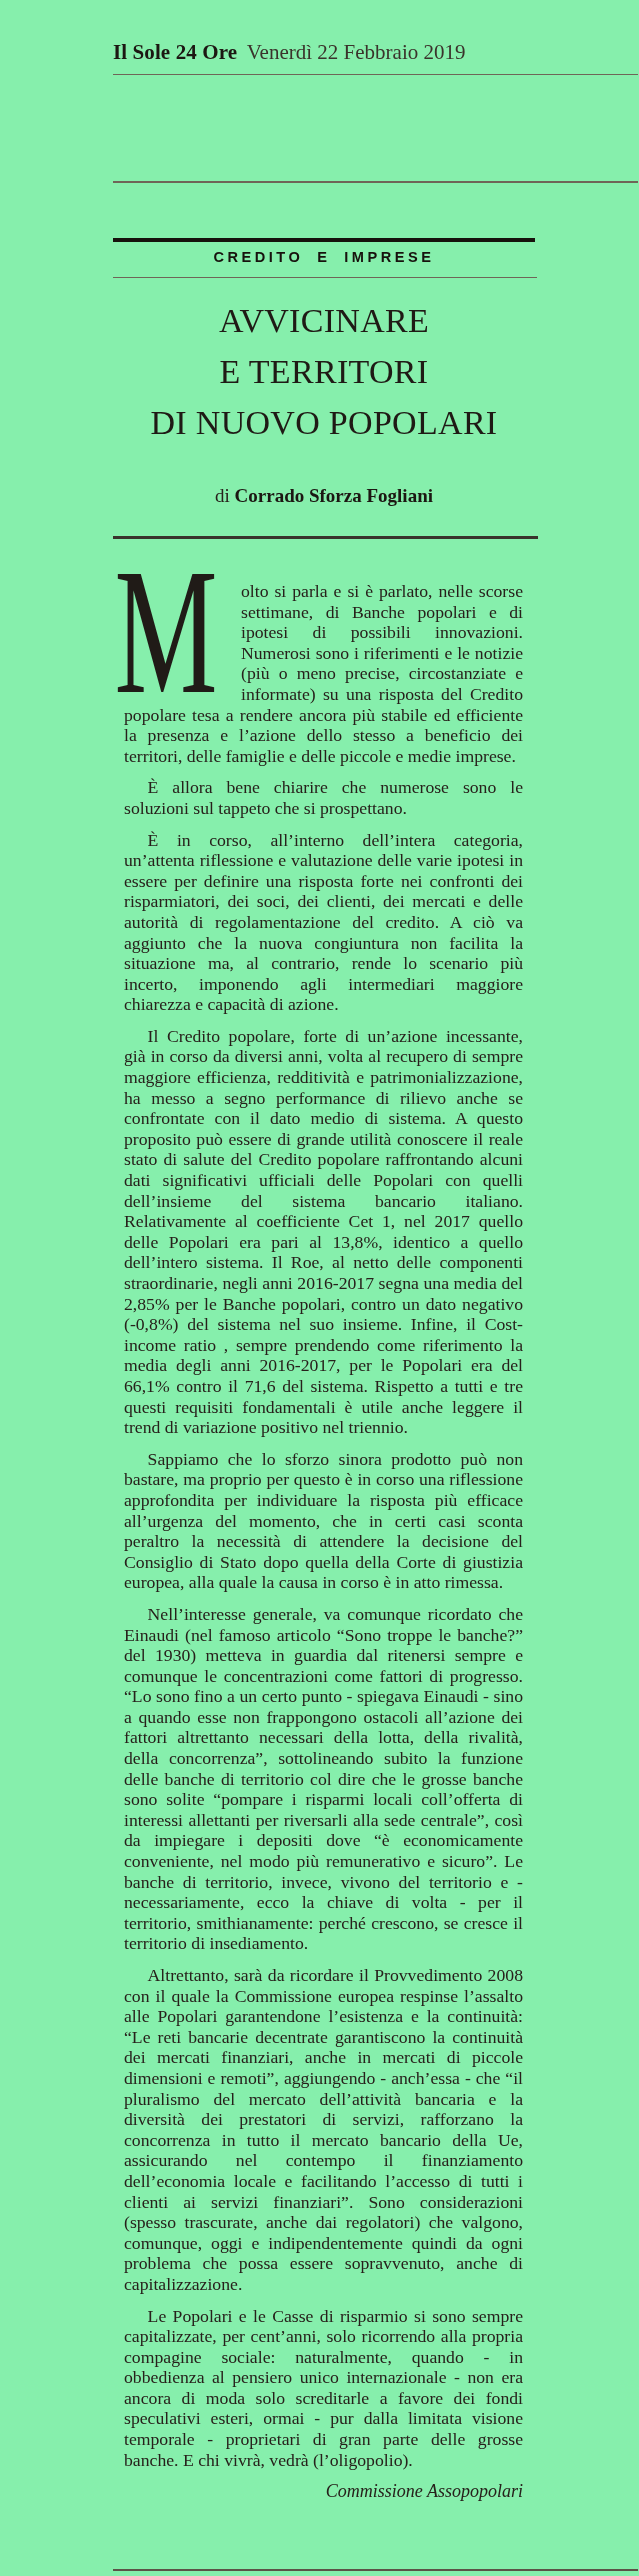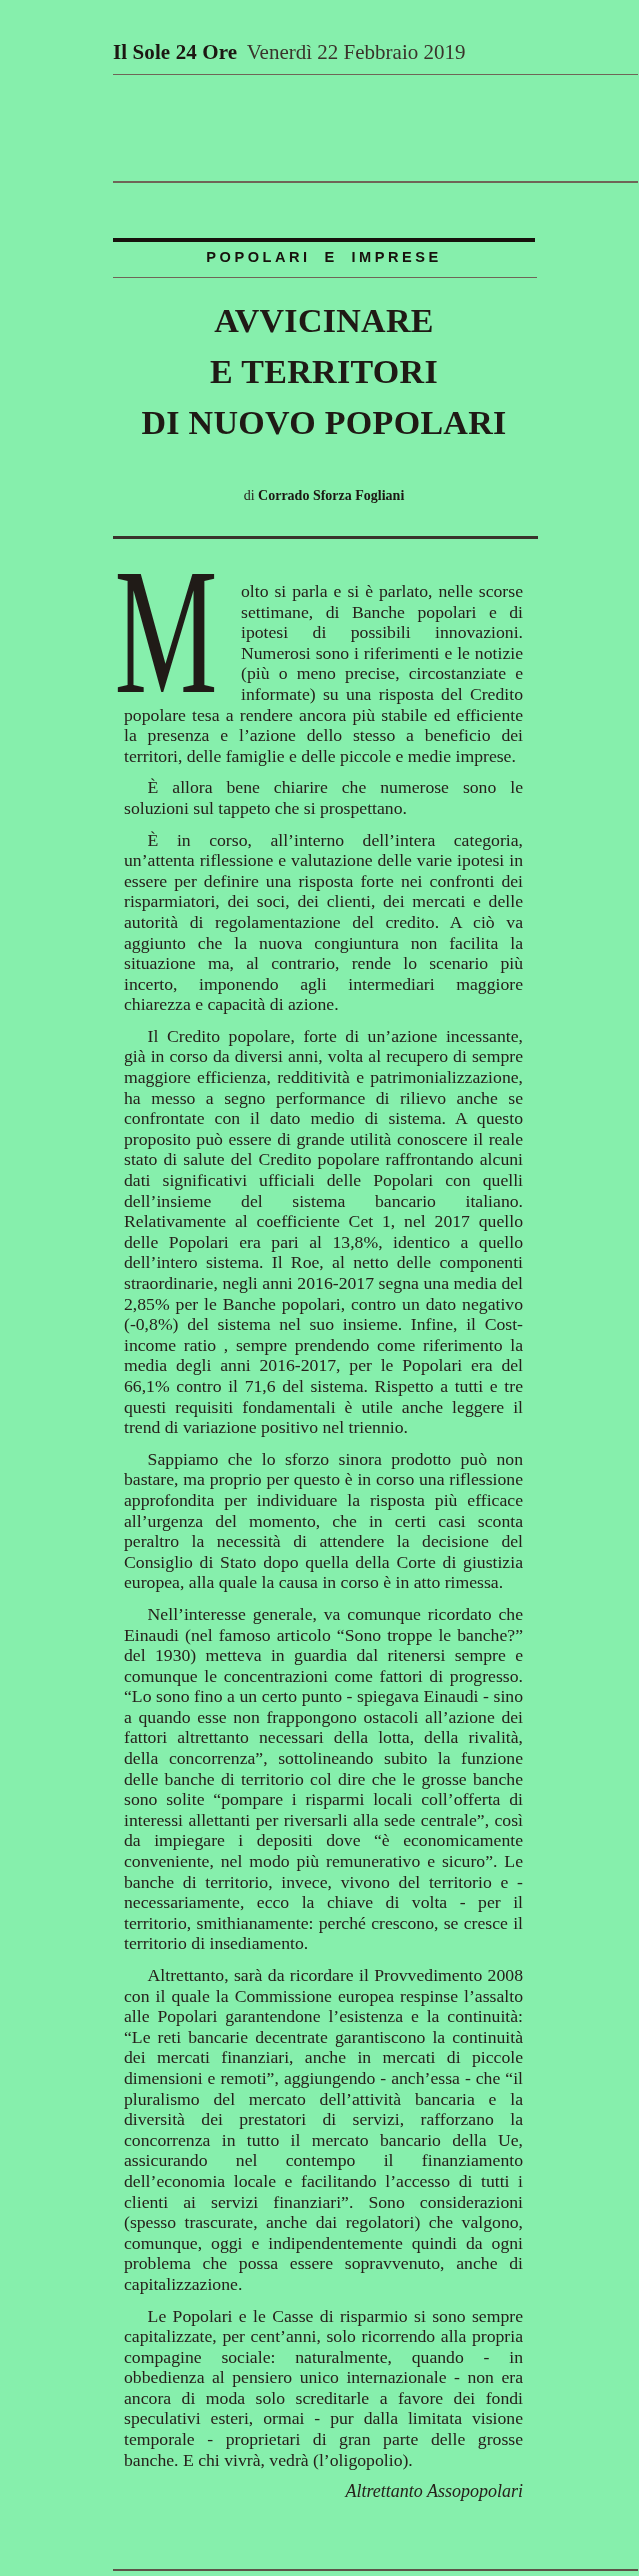--- a/index.html
+++ b/index.html
@@ -29,27 +29,27 @@
     position: absolute; left: 113px; top: 246px; width: 422px;
     text-align: center;
     font-family: "Liberation Sans", "DejaVu Sans", sans-serif;
     font-weight: bold; font-size: 14.6px; line-height: 22px;
     letter-spacing: 3.5px; word-spacing: 6.3px; color: #17120d;
   }
   .kicker-rule { top: 277px; width: 424px; height: 1.4px; background: #6f6557; }
   .headline {
     position: absolute; left: 113px; top: 295px; width: 422px;
     text-align: center;
-    font-size: 34px; line-height: 51px; font-weight: bold;
+    font-size: 34px; line-height: 51px; font-weight: normal;
     color: #1f1a15; margin: 0; letter-spacing: 0.3px;
   }
   .headline span { display: block; }
   .byline {
     position: absolute; left: 113px; top: 485px; width: 422px;
-    text-align: center; font-size: 14px; line-height: 21px; color: #27211b;
+    text-align: center; font-size: 19px; line-height: 21px; color: #27211b;
   }
   .byline .author { font-weight: bold; color: #1c1712; }
   .byline-rule { top: 536px; width: 425px; height: 2.8px; background: #39332b; }
   .article {
     position: absolute; left: 113px; top: 570px; width: 421px;
     font-size: 17.7px; line-height: 20.6px;
     text-align: justify;
     hyphens: auto; -webkit-hyphens: auto;
     color: #27211b;
   }
@@ -74,21 +74,21 @@
 <div class="page">
 
   <div class="masthead">
     <span class="brand">Il Sole 24 Ore</span><span class="date">Venerdì 22 Febbraio 2019</span>
   </div>
 
   <div class="rule rule-top"></div>
   <div class="rule rule-second"></div>
 
   <div class="rule kicker-bar"></div>
-  <div class="kicker">POPOLARI E IMPRESE</div>
+  <div class="kicker">CREDITO E IMPRESE</div>
   <div class="rule kicker-rule"></div>
 
   <h1 class="headline">
     <span>AVVICINARE</span>
     <span>E TERRITORI</span>
     <span>DI NUOVO POPOLARI</span>
   </h1>
 
   <div class="byline">
     <span>di </span><span class="author">Corrado Sforza Fogliani</span>
@@ -103,19 +103,19 @@
       </svg>
     </div>
     <p class="first"><span>olto si parla e si è parlato, nelle scorse settimane, di Banche popolari e di ipotesi di possibili innovazioni. Numerosi sono i riferimenti e le notizie (più o meno precise, circostanziate e informate) su una risposta del Credito popolare tesa a rendere ancora più stabile ed efficiente la presenza e l’azione dello stesso a beneficio dei territori, delle famiglie e delle piccole e medie imprese.</span></p>
     <p>È allora bene chiarire che numerose sono le soluzioni sul tappeto che si prospettano.</p>
     <p>È in corso, all’interno dell’intera categoria, un’attenta riflessione e valutazione delle varie ipotesi in essere per definire una risposta forte nei confronti dei risparmiatori, dei soci, dei clienti, dei mercati e delle autorità di regolamentazione del credito. A ciò va aggiunto che la nuova congiuntura non facilita la situazione ma, al contrario, rende lo scenario più incerto, imponendo agli intermediari maggiore chiarezza e capacità di azione.</p>
     <p>Il Credito popolare, forte di un’azione incessante, già in corso da diversi anni, volta al recupero di sempre maggiore efficienza, redditività e patrimonializzazione, ha messo a segno performance di rilievo anche se confrontate con il dato medio di sistema. A questo proposito può essere di grande utilità conoscere il reale stato di salute del Credito popolare raffrontando alcuni dati significativi ufficiali delle Popolari con quelli dell’insieme del sistema bancario italiano. Relativamente al coefficiente Cet 1, nel 2017 quello delle Popolari era pari al 13,8%, identico a quello dell’intero sistema. Il Roe, al netto delle componenti straordinarie, negli anni 2016-2017 segna una media del 2,85% per le Banche popolari, contro un dato negativo (-0,8%) del sistema nel suo insieme. Infine, il Cost-income ratio , sempre prendendo come riferimento la media degli anni 2016-2017, per le Popolari era del 66,1% contro il 71,6 del sistema. Rispetto a tutti e tre questi requisiti fondamentali è utile anche leggere il trend di variazione positivo nel triennio.</p>
     <p>Sappiamo che lo sforzo sinora prodotto può non bastare, ma proprio per questo è in corso una riflessione approfondita per individuare la risposta più efficace all’urgenza del momento, che in certi casi sconta peraltro la necessità di attendere la decisione del Consiglio di Stato dopo quella della Corte di giustizia europea, alla quale la causa in corso è in atto rimessa.</p>
     <p>Nell’interesse generale, va comunque ricordato che Einaudi (nel famoso articolo “Sono troppe le banche?” del 1930) metteva in guardia dal ritenersi sempre e comunque le concentrazioni come fattori di progresso. “Lo sono fino a un certo punto - spiegava Einaudi - sino a quando esse non frappongono ostacoli all’azione dei fattori altrettanto necessari della lotta, della rivalità, della concorrenza”, sottolineando subito la funzione delle banche di territorio col dire che le grosse banche sono solite “pompare i risparmi locali coll’offerta di interessi allettanti per riversarli alla sede centrale”, così da impiegare i depositi dove “è economicamente conveniente, nel modo più remunerativo e sicuro”. Le banche di territorio, invece, vivono del territorio e - necessariamente, ecco la chiave di volta - per il territorio, smithianamente: perché crescono, se cresce il territorio di insediamento.</p>
     <p>Altrettanto, sarà da ricordare il Provvedimento 2008 con il quale la Commissione europea respinse l’assalto alle Popolari garantendone l’esistenza e la continuità: “Le reti bancarie decentrate garantiscono la continuità dei mercati finanziari, anche in mercati di piccole dimensioni e remoti”, aggiungendo - anch’essa - che “il pluralismo del mercato dell’attività bancaria e la diversità dei prestatori di servizi, rafforzano la concorrenza in tutto il mercato bancario della Ue, assicurando nel contempo il finanziamento dell’economia locale e facilitando l’accesso di tutti i clienti ai servizi finanziari”. Sono considerazioni (spesso trascurate, anche dai regolatori) che valgono, comunque, oggi e indipendentemente quindi da ogni problema che possa essere sopravvenuto, anche di capitalizzazione.</p>
     <p>Le Popolari e le Casse di risparmio si sono sempre capitalizzate, per cent’anni, solo ricorrendo alla propria compagine sociale: naturalmente, quando - in obbedienza al pensiero unico internazionale - non era ancora di moda solo screditarle a favore dei fondi speculativi esteri, ormai - pur dalla limitata visione temporale - proprietari di gran parte delle grosse banche. E chi vivrà, vedrà (l’oligopolio).</p>
-    <p class="signature">Altrettanto Assopopolari</p>
+    <p class="signature">Commissione Assopopolari</p>
   </div>
 
   <div class="rule rule-bottom"></div>
 
 </div>
 
 
 </body></html>

